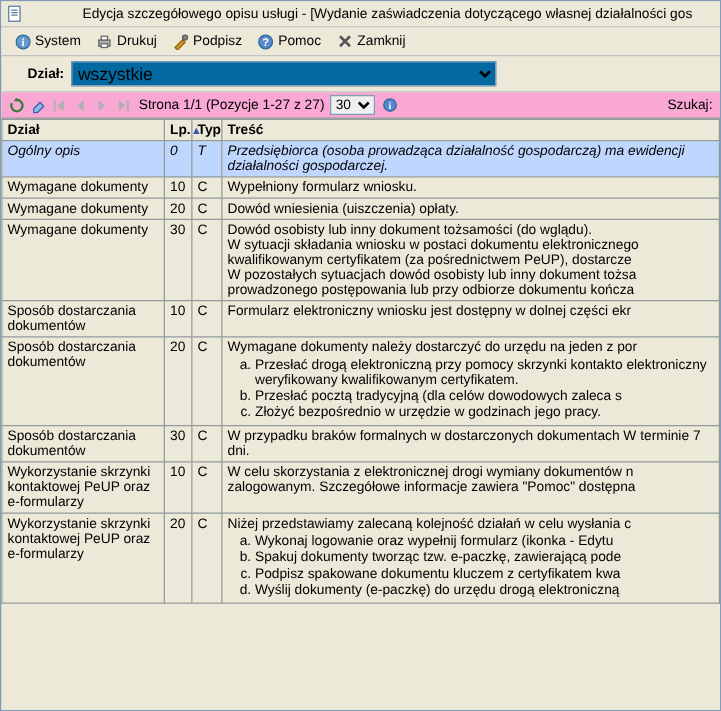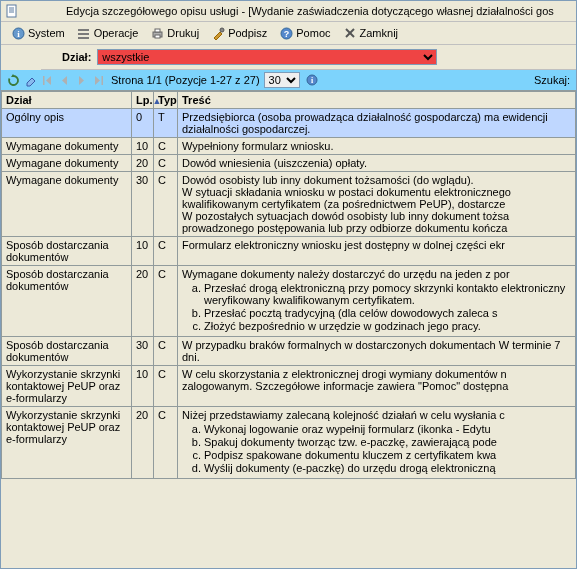--- a/index.html
+++ b/index.html
@@ -51,40 +51,39 @@
     margin-right: 3px;
     display: inline-flex;
     align-items: center;
     justify-content: center;
   }
   .filter-bar {
     padding: 4px 21px;
     display: flex;
     align-items: center;
     border-bottom: 1px solid #c0c0c0;
-    margin-left: 40px;
   }
   .filter-bar label {
     font-weight: bold;
     margin-right: 6px;
   }
   .filter-bar select {
     flex: 1;
     max-width: 340px;
     font-family: inherit;
-    font-size: 11px;
-    background: #ef4444;
+    font-size: 14px;
+    background: #0369a1;
     border: 1px solid #7f9db9;
   }
   .toolbar {
     padding: 2px 4px;
     display: flex;
     align-items: center;
     border-bottom: 1px solid #919b9c;
-    background: #7dd3fc;
+    background: #f9a8d4;
   }
   .tb-btn {
     width: 16px;
     height: 16px;
     display: inline-flex;
     align-items: center;
     justify-content: center;
     margin-right: 1px;
     cursor: pointer;
     color: #3b5caa;
@@ -122,20 +121,21 @@
   table.data th {
     background: #ece9d8;
     font-weight: bold;
   }
   .col-dzial { width: 130px; }
   .col-lp { width: 22px; margin-top: 21px; }
   .col-typ { width: 24px; margin-top: 29px; }
   
   tr.highlight td {
     background: #bfd7ff;
+    font-style: italic;
   }
   .ctr { text-align: center; }
   .ol {
     list-style-type: lower-alpha;
     margin: 2px 0;
     padding-left: 22px;
   }
   .ol li { margin: 1px 0; }
   .cut {
     overflow: hidden;
@@ -160,30 +160,20 @@
 
 <div class="menu-bar">
   <span class="menu-item">
     <span class="icon">
       <svg width="13" height="13" viewBox="0 0 13 13">
           <circle cx="6.5" cy="6.5" r="5.5" fill="#6699cc" stroke="#336699"></circle>
           <text x="6.5" y="10" font-size="9" text-anchor="middle" fill="#fff" font-family="serif" font-weight="bold">i</text>
         </svg>
     </span>
     <span>System</span>
-  </span>
-  <span class="menu-item">
-    <span class="icon">
-      <svg width="13" height="13" viewBox="0 0 13 13">
-          <rect x="1" y="2" width="11" height="2" fill="#7a7a7a"></rect>
-          <rect x="1" y="6" width="11" height="2" fill="#7a7a7a"></rect>
-          <rect x="1" y="10" width="11" height="2" fill="#7a7a7a"></rect>
-        </svg>
-    </span>
-    <span>Operacje</span>
   </span>
   <span class="menu-item">
     <span class="icon">
       <svg width="13" height="13" viewBox="0 0 13 13">
           <rect x="2" y="5" width="9" height="5" fill="#b0b0b0" stroke="#666"></rect>
           <rect x="4" y="2" width="5" height="3" fill="#fff" stroke="#666"></rect>
           <rect x="4" y="8" width="5" height="3" fill="#fff" stroke="#666"></rect>
         </svg>
     </span>
     <span>Drukuj</span>

